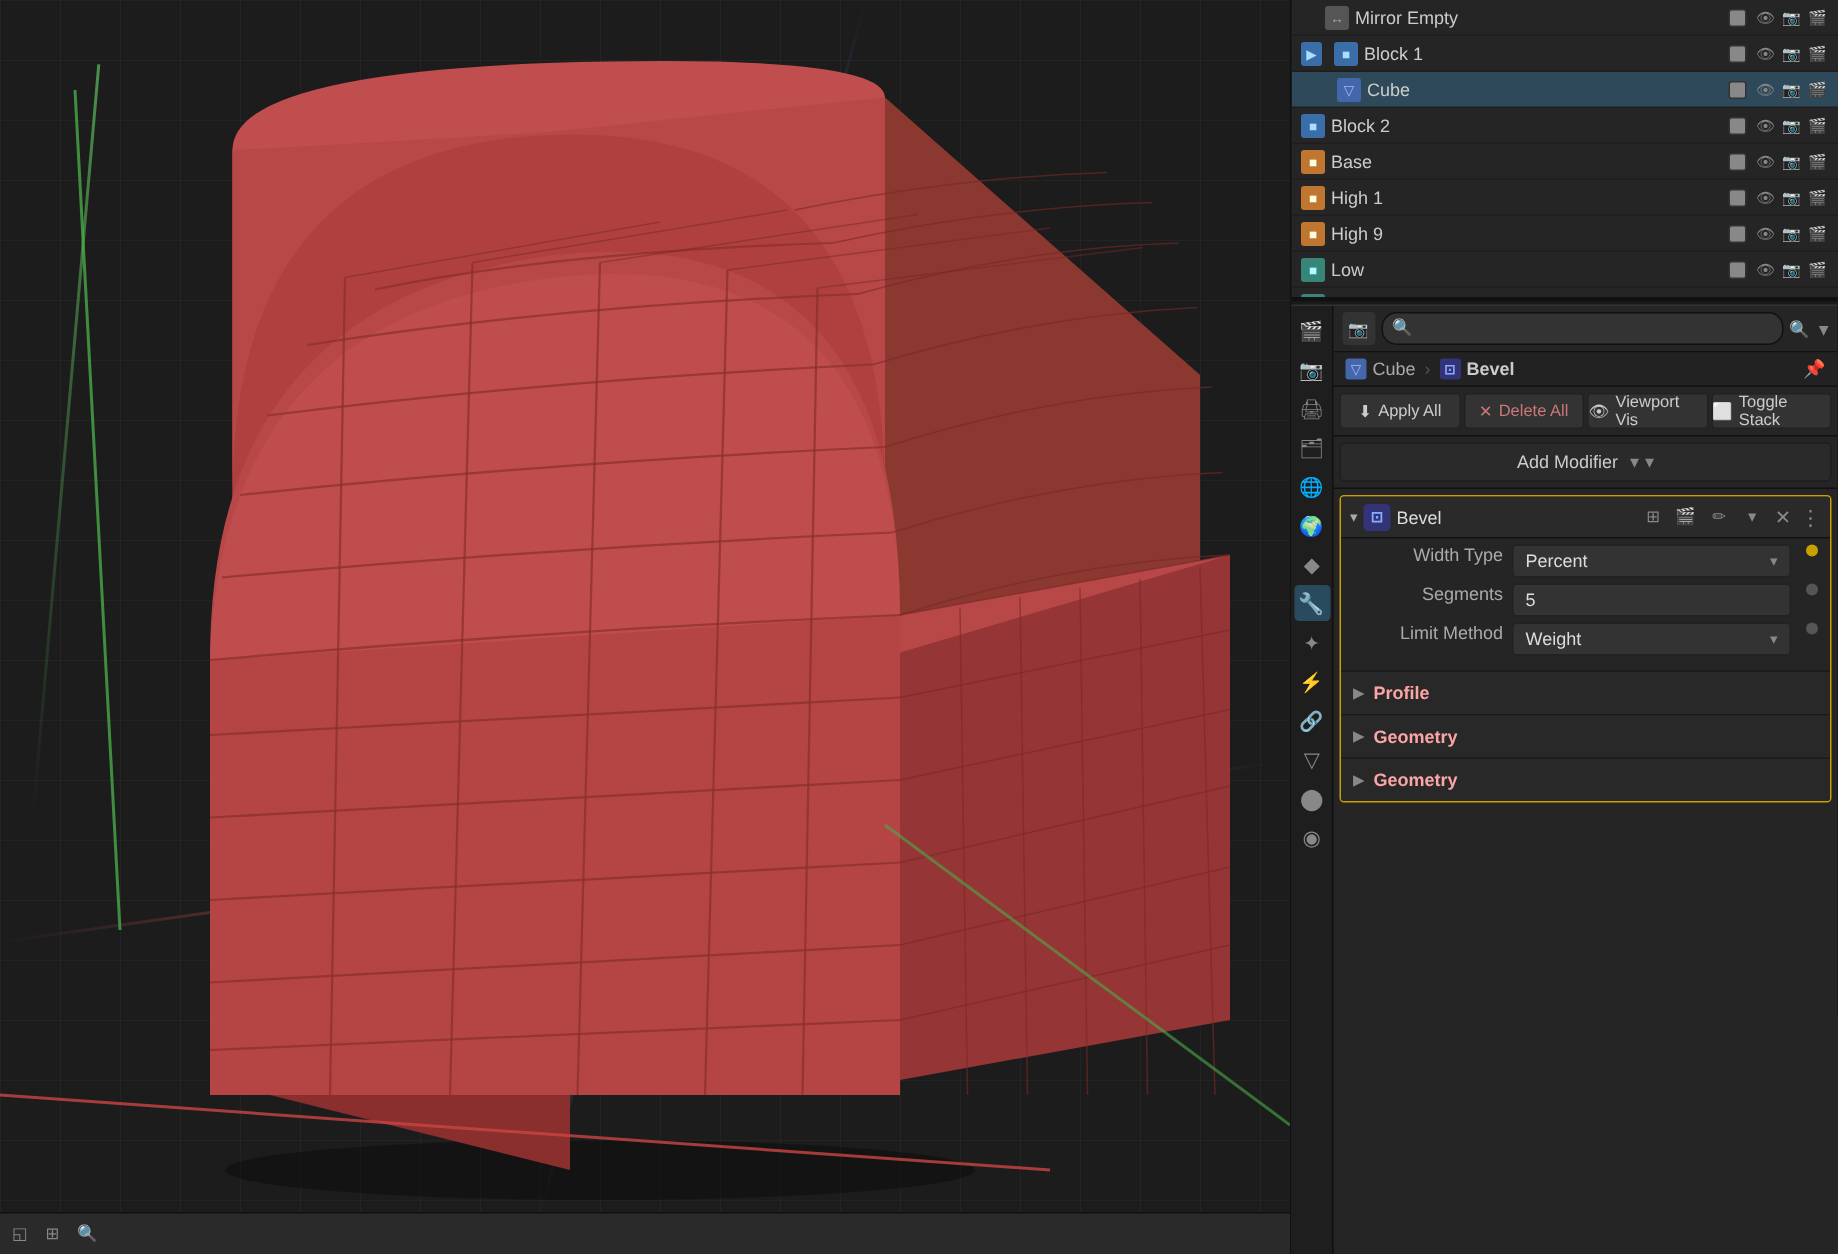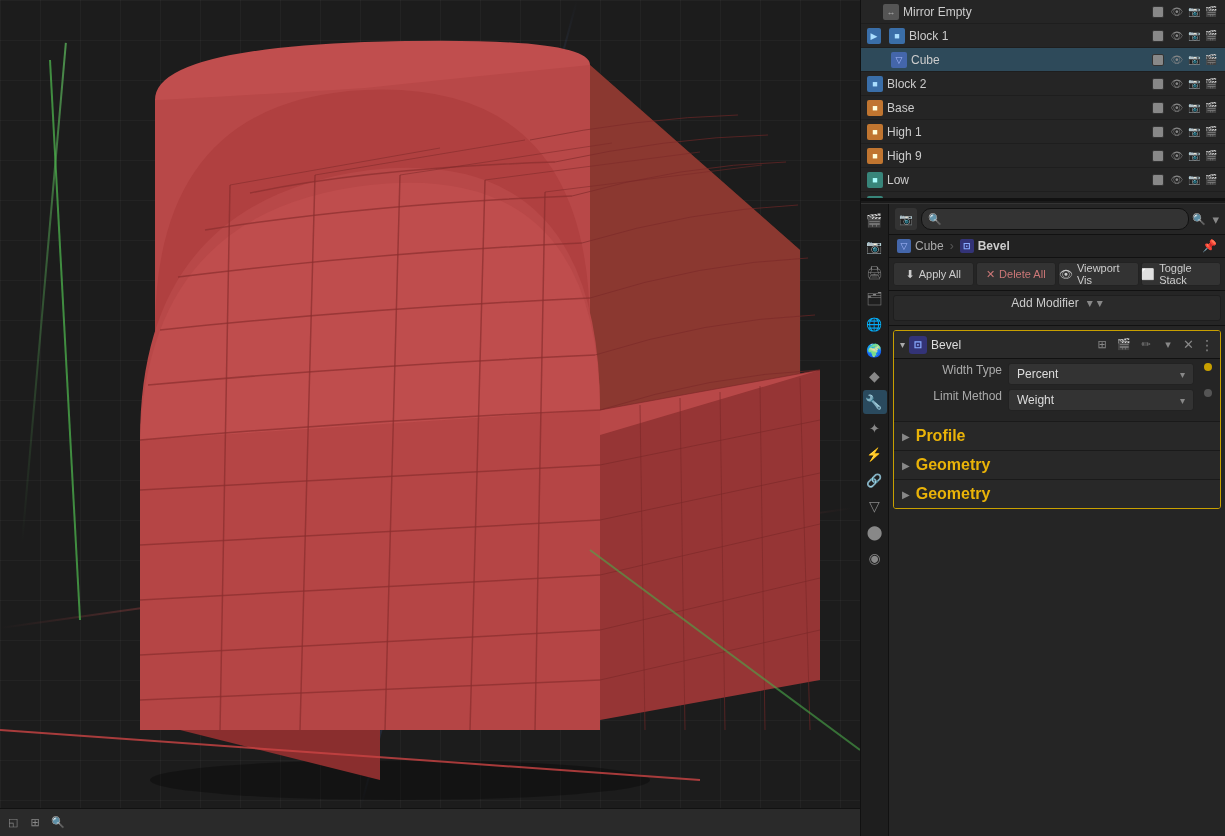--- a/index.html
+++ b/index.html
@@ -241,20 +241,21 @@
       border-bottom: 1px solid #111;
     }
     .add-modifier-btn {
       width: 100%;
       height: 26px;
       background: #2a2a2a;
       border: 1px solid #1e1e1e;
       color: #ccc;
       font-size: 12px;
       display: flex;
+      align-items: center;
       justify-content: center;
       cursor: pointer;
       border-radius: 3px;
       gap: 4px;
     }
     .add-modifier-btn::after {
       content: '▾';
       color: #888;
     }
 
@@ -394,22 +395,22 @@
       display: flex;
       align-items: center;
       height: 28px;
       padding: 0 8px;
       cursor: pointer;
       background: #282828;
       gap: 6px;
     }
     .collapse-arrow { color: #888; font-size: 10px; }
     .collapse-label {
-      color: #eab308;
-      font-size: 16px;
+      color: #fca5a5;
+      font-size: 12px;
       font-weight: bold;
     }
 
     
     .viewport-svg {
       position: absolute;
       top: 0; left: 0;
       width: 100%; height: 100%;
     }
   </style>
@@ -719,20 +720,27 @@
         <div class="prop-row" style="margin-top:4px;">
           <span class="prop-label">Width Type</span>
           <div class="prop-value" style="flex:1;">
             <span>Percent</span>
             <span class="dropdown-arrow">▾</span>
           </div>
           <div class="prop-dot active"></div>
         </div>
 
 
+        <div class="prop-row">
+          <span class="prop-label">Segments</span>
+          <div class="prop-value" style="flex:1;">
+            <span>5</span>
+          </div>
+          <div class="prop-dot"></div>
+        </div>
 
         <div class="prop-row" style="margin-bottom:6px;">
           <span class="prop-label">Limit Method</span>
           <div class="prop-value" style="flex:1;">
             <span>Weight</span>
             <span class="dropdown-arrow">▾</span>
           </div>
           <div class="prop-dot"></div>
         </div>
 

